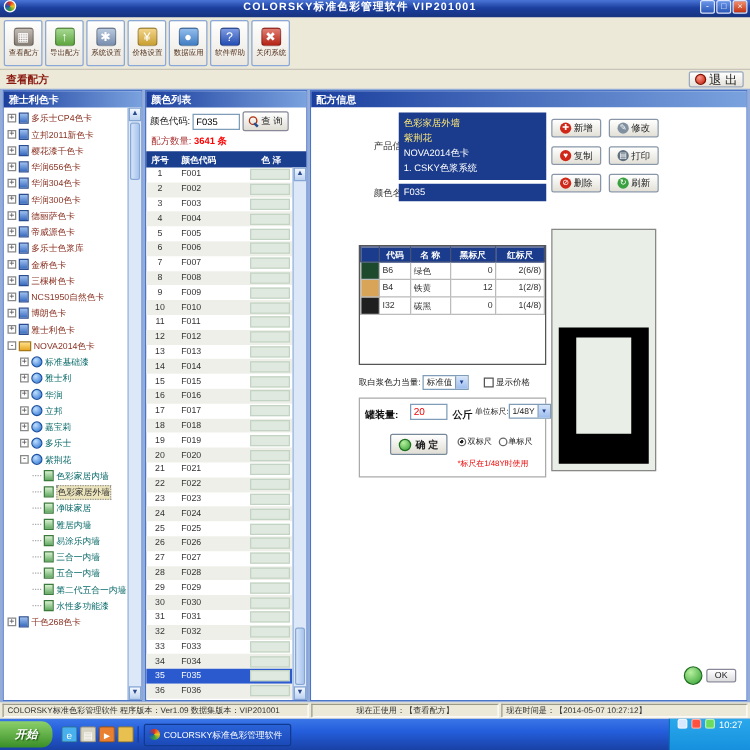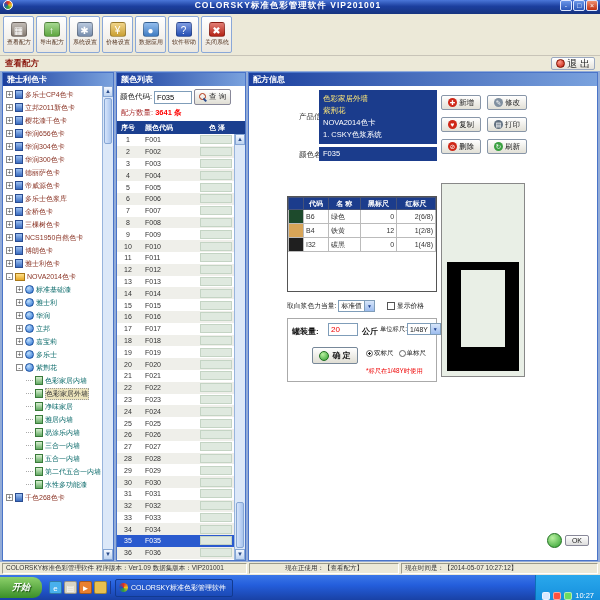--- a/index.html
+++ b/index.html
@@ -142,21 +142,21 @@
 .seg2{width:150px;flex:none;justify-content:center}
 .seg3{flex:1}
 
 
 .taskbar{height:25px;background:linear-gradient(180deg,#3b77e8,#245edc 40%,#1941a5);display:flex;align-items:center;flex:none}
 .start-btn{height:21px;width:42px;margin:0 4px 0 0;border-radius:0 9px 9px 0;background:linear-gradient(180deg,#8cd06a,#3a8f28);color:#fff;font-weight:bold;font-style:italic;font-size:9px;display:flex;align-items:center;justify-content:center;text-shadow:1px 1px 1px #1a5010}
 .ql{display:flex;gap:2px;align-items:center;padding:0 3px;border-right:1px solid #1a3a90}
 .qicon{width:13px;height:13px;border-radius:2px;font-size:8px;line-height:13px;text-align:center;color:#fff;border:1px solid rgba(0,0,0,.3)}
 .task-btn{height:18px;width:118px;margin-left:4px;background:linear-gradient(#2a62d8,#1b4ab8);border:1px solid #123a90;border-radius:2px;color:#fff;font-size:7px;display:flex;align-items:center;gap:3px;padding:0 3px;overflow:hidden;white-space:nowrap}
 .task-icon{width:9px;height:9px;border-radius:50%;background:conic-gradient(#e03020,#f0c020,#30a040,#2050c0,#e03020);flex:none}
-.tray{height:25px;margin-left:auto;background:linear-gradient(180deg,#2aa8ec,#1690dd);border-left:1px solid #0c70b8;display:flex;align-items:flex-end;gap:3px;padding:0 6px;color:#fff}
+.tray{height:25px;margin-left:auto;background:linear-gradient(180deg,#2aa8ec,#1690dd);border-left:1px solid #0c70b8;display:flex;align-items:flex-start;gap:3px;padding:0 6px;color:#fff}
 .tray-icon{width:8px;height:8px;border-radius:2px;border:1px solid rgba(255,255,255,.5)}
 .tray-time{font-size:7.5px}
 </style>
 </head>
 <body>
 
 <div class="screen">
 
   <div class="titlebar">
     <span class="app-icon"></span>

